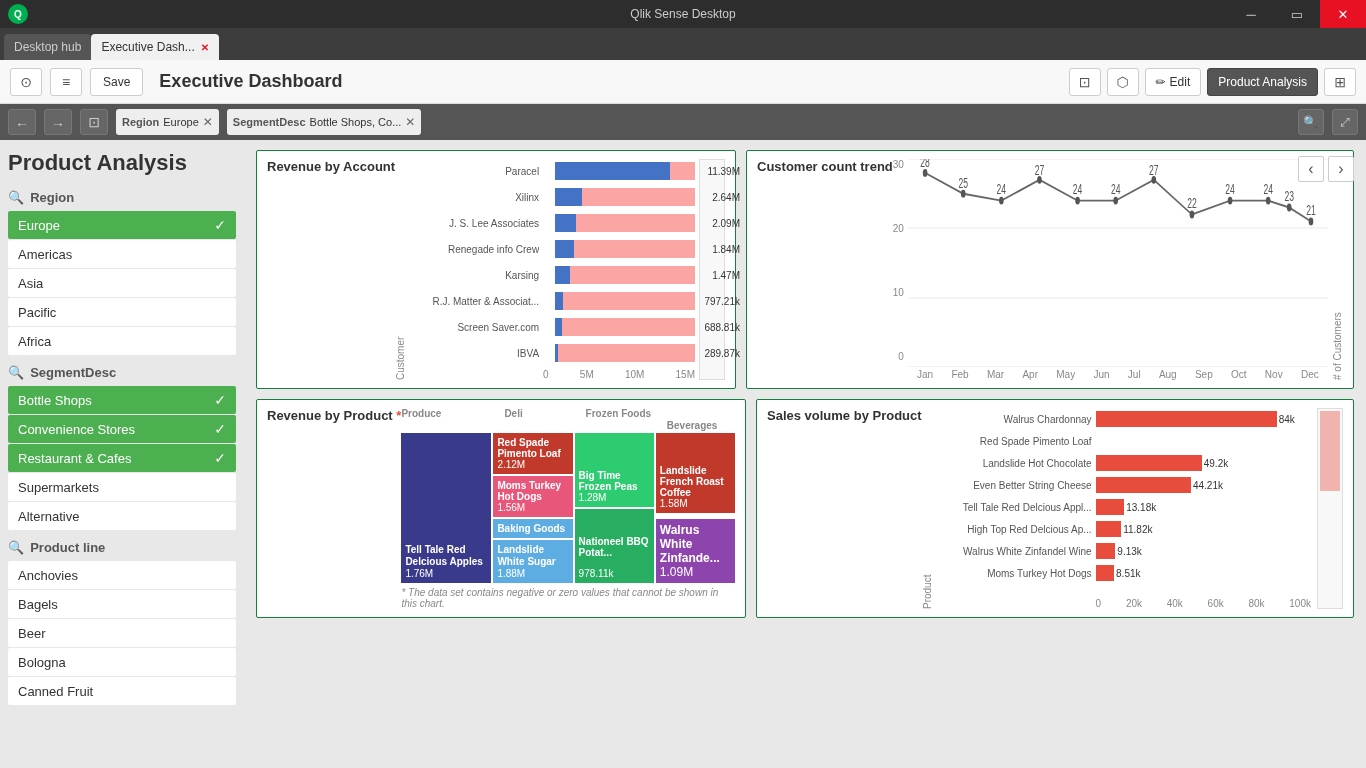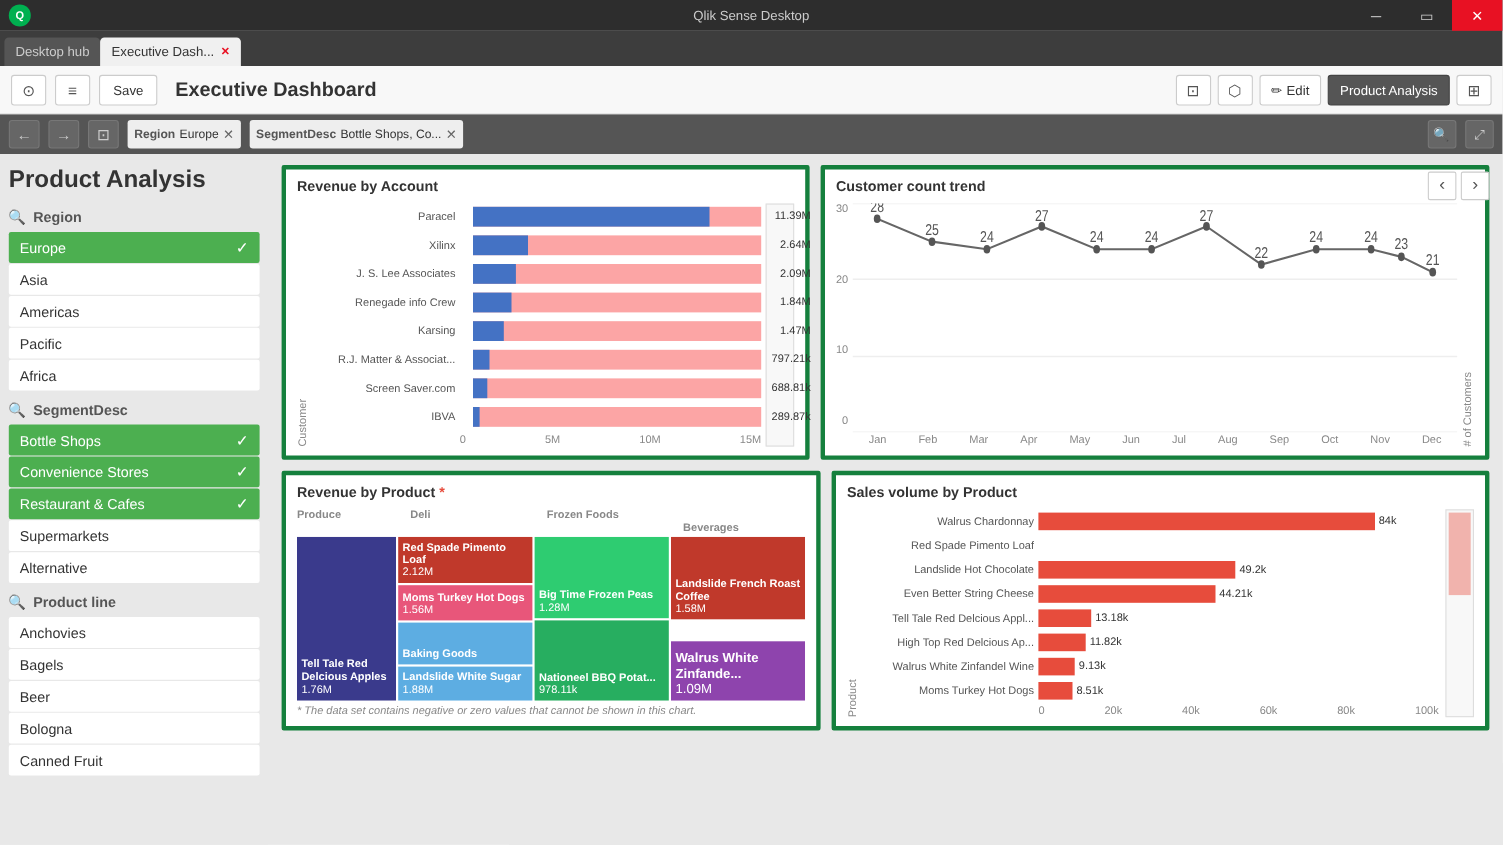--- a/index.html
+++ b/index.html
@@ -258,26 +258,26 @@
     }
 
     
     .charts-row {
       display: flex;
       gap: 10px;
       height: 50%;
     }
     .chart-container {
       background: white;
-      border: 4px solid #15803d;
+      border: 1px solid #15803d;
       border-radius: 2px;
       padding: 8px 10px;
       flex: 1;
       display: flex;
-      flex-direction: column;
+      flex-direction: row;
     }
     .chart-title {
       font-size: 13px;
       font-weight: 600;
       color: #333;
       margin-bottom: 8px;
     }
     .chart-title span.asterisk { color: #e74c3c; }
 
     
@@ -499,24 +499,24 @@
 
     <div class="section-header">
       <span>🔍</span>
       <span>Region</span>
     </div>
     <div class="list-item selected">
       <span>Europe</span>
       <span class="check-icon">✓</span>
     </div>
     <div class="list-item unselected">
+      <span>Americas</span>
+    </div>
+    <div class="list-item unselected">
       <span>Asia</span>
-    </div>
-    <div class="list-item unselected">
-      <span>Americas</span>
     </div>
     <div class="list-item unselected">
       <span>Pacific</span>
     </div>
     <div class="list-item unselected">
       <span>Africa</span>
     </div>
 
     <div class="section-header">
       <span>🔍</span>
@@ -767,27 +767,27 @@
                   <div style="font-weight:600; line-height:1.2;">Landslide White Sugar</div>
                   <div>1.88M</div>
                 </div>
               </div>
 
               <div style="flex:1; display:flex; flex-direction:column; gap:2px;">
                 <div style="flex:0.5; background:#2ecc71; padding:4px; color:white; font-size:10px; display:flex; flex-direction:column; justify-content:flex-end;">
                   <div style="font-weight:600;">Big Time Frozen Peas</div>
                   <div>1.28M</div>
                 </div>
-                <div style="flex:0.5; background:#27ae60; padding:4px; color:white; font-size:10px; display:flex; flex-direction:column; justify-content:flex-end;">
+                <div style="flex:0.5; background:#27ae60; padding:4px; color:white; font-size:10px; display:flex; flex-direction:column; justify-content:flex-end;gap:10px;">
                   <div style="font-weight:600;">Nationeel BBQ Potat...</div>
                   <div>978.11k</div>
                 </div>
               </div>
 
-              <div style="flex:1; display:flex; flex-direction:column; gap:20px;">
+              <div style="flex:1; display:flex; flex-direction:column; gap:6px;">
                 <div style="flex:0.59; background:#c0392b; padding:4px; color:white; font-size:10px; display:flex; flex-direction:column; justify-content:flex-end;">
                   <div style="font-weight:600;">Landslide French Roast Coffee</div>
                   <div>1.58M</div>
                 </div>
                 <div style="flex:0.41; background:#8e44ad; padding:4px; color:white; font-size:12px; display:flex; flex-direction:column; justify-content:flex-end;">
                   <div style="font-weight:600;">Walrus White Zinfande...</div>
                   <div>1.09M</div>
                 </div>
               </div>
             </div>

